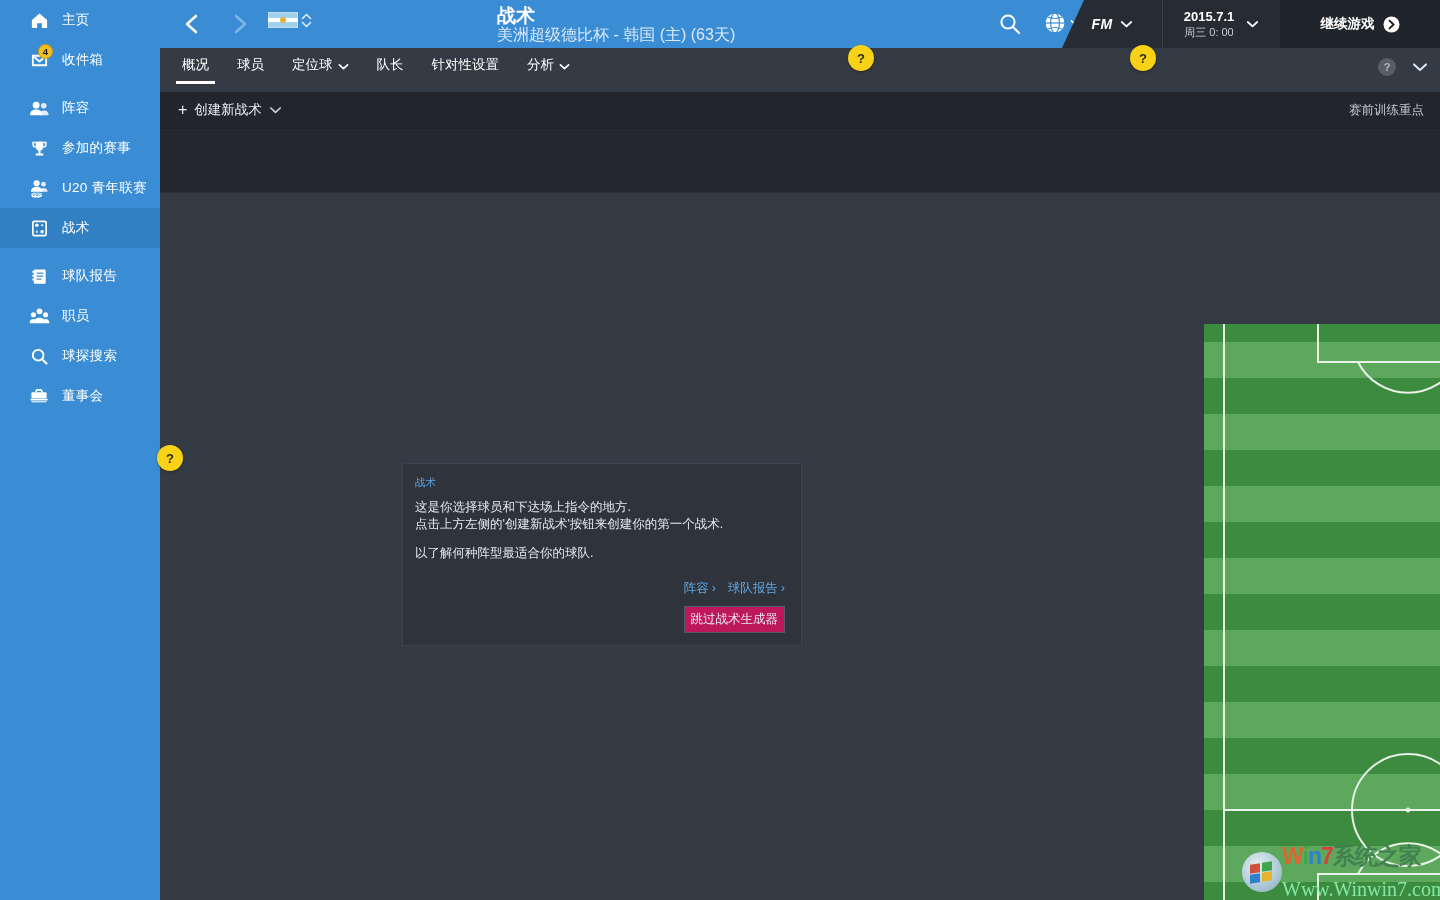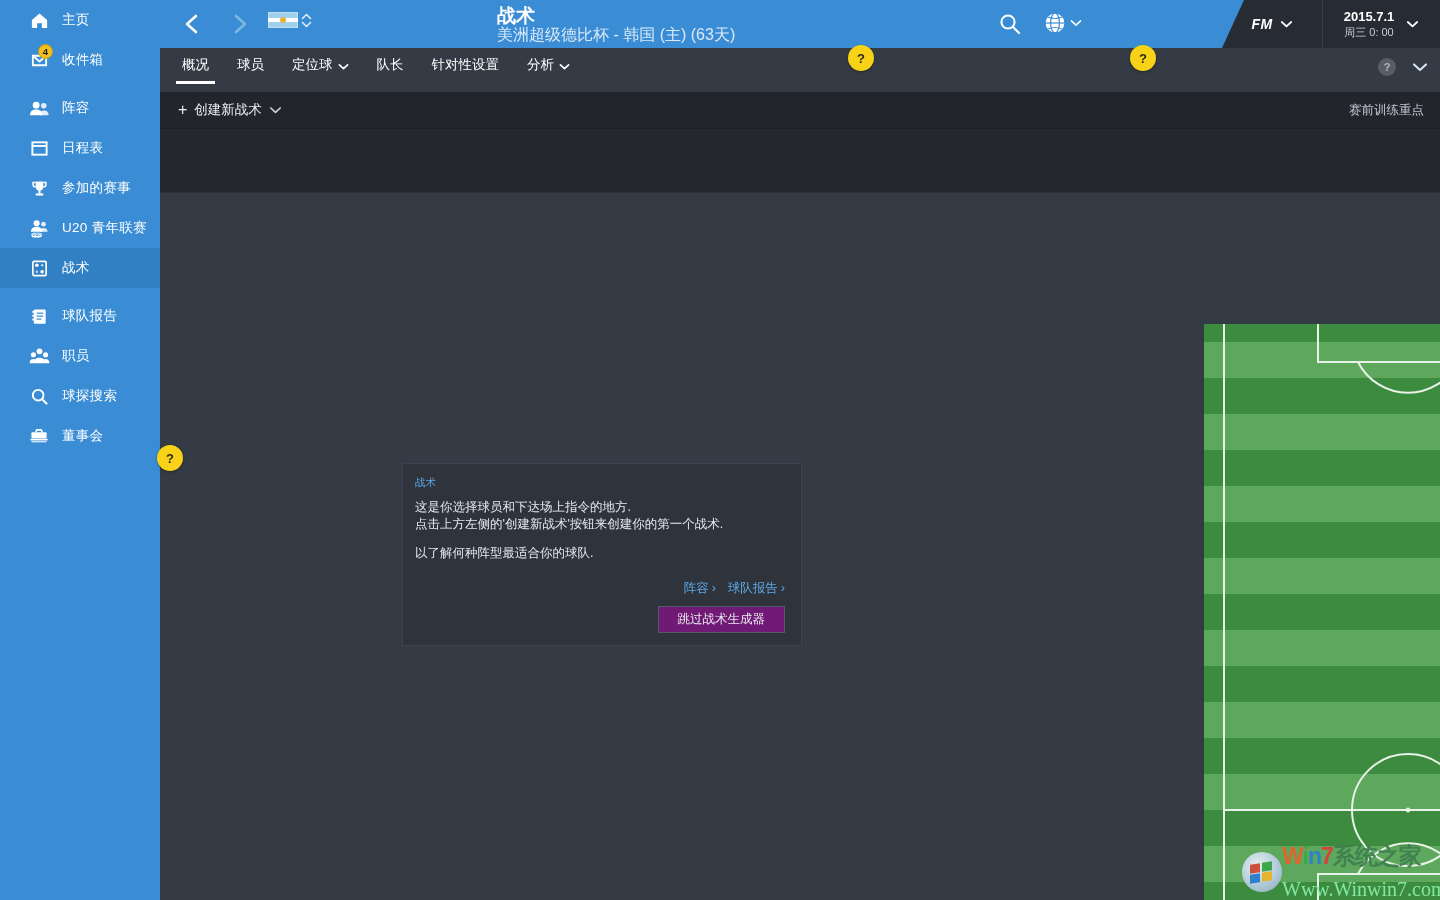--- a/index.html
+++ b/index.html
@@ -211,25 +211,25 @@
   #dlg-links {
     display: flex; justify-content: flex-end; align-items: center;
     gap: 12px; margin-top: 18px;
   }
   .dlg-link {
     color: #5fa8e4; font-size: 12.5px; cursor: pointer;
     display: flex; align-items: center; gap: 3px;
   }
   #dlg-btn-row { display: flex; justify-content: flex-end; margin-top: 9px; }
   #skip-btn {
-    background: #701a75;
+    background: #be185d;
     border: 1px solid #525b6b;
     color: #e8ebf0;
     font-size: 12.5px;
-    padding: 4px 19px;
+    padding: 4px 6px;
     cursor: pointer;
     font-family: inherit;
     margin-left: 31px;
   }
 
   
   #pitch-panel {
     position: absolute; left: 1044px; top: 195px;
     width: 396px; height: 665px;
     overflow: hidden;
@@ -305,29 +305,20 @@
         <div class="side-item">
           <div class="side-ico">
             <svg width="21" height="19" viewBox="0 0 22 20">
               <circle cx="7.5" cy="6.5" r="3.6" fill="#ffffff"></circle>
               <path d="M1 17 C1 12.6 4 11 7.5 11 C11 11 14 12.6 14 17 Z" fill="#ffffff"></path>
               <circle cx="15.5" cy="7" r="2.9" fill="#ffffff" opacity=".85"></circle>
               <path d="M11.5 17 C11.5 13.4 13.4 12 15.8 12 C18.3 12 20.5 13.4 20.5 17 Z" fill="#ffffff" opacity=".85"></path>
             </svg>
           </div>
           <div class="side-label">阵容</div>
-        </div>
-        <div class="side-item">
-          <div class="side-ico">
-            <svg width="19" height="19" viewBox="0 0 20 20">
-              <rect x="2.5" y="3.5" width="15" height="13" fill="none" stroke="#ffffff" stroke-width="2"></rect>
-              <line x1="2.5" y1="7.3" x2="17.5" y2="7.3" stroke="#ffffff" stroke-width="2"></line>
-            </svg>
-          </div>
-          <div class="side-label">日程表</div>
         </div>
         <div class="side-item">
           <div class="side-ico">
             <svg width="19" height="19" viewBox="0 0 20 20">
               <path d="M6 2.5 H14 V8 C14 10.8 12.2 12.5 10 12.5 C7.8 12.5 6 10.8 6 8 Z" fill="#ffffff"></path>
               <path d="M6 3.6 H3.2 V5.4 C3.2 7.4 4.6 8.4 6 8.4" fill="none" stroke="#ffffff" stroke-width="1.5"></path>
               <path d="M14 3.6 H16.8 V5.4 C16.8 7.4 15.4 8.4 14 8.4" fill="none" stroke="#ffffff" stroke-width="1.5"></path>
               <rect x="8.9" y="12" width="2.2" height="3.4" fill="#ffffff"></rect>
               <rect x="6" y="15.2" width="8" height="2.2" fill="#ffffff"></rect>
             </svg>
@@ -498,20 +489,27 @@
           </svg>
       </div>
       <div id="date-block">
         <div id="date-lines">
           <div id="date-main">2015.7.1</div>
           <div id="date-sub">周三 0: 00</div>
         </div>
         <svg width="13" height="8" viewBox="0 0 13 8">
             <polyline points="1.8,2 6.5,6.4 11.2,2" fill="none" stroke="#ffffff" stroke-width="1.8" stroke-linecap="round" stroke-linejoin="round"></polyline>
           </svg>
+      </div>
+      <div id="continue-block">
+        <span id="continue-text">继续游戏</span>
+        <svg width="17" height="17" viewBox="0 0 17 17">
+          <circle cx="8.5" cy="8.5" r="8" fill="#ffffff"></circle>
+          <polyline points="6.5,4.6 10.6,8.5 6.5,12.4" fill="none" stroke="#20242b" stroke-width="2" stroke-linecap="round" stroke-linejoin="round"></polyline>
+        </svg>
       </div>
     </div>
 
     <div id="help-small">?</div>
     <div id="header-chev">
       <svg width="16" height="10" viewBox="0 0 16 10">
           <polyline points="2,2.4 8,8 14,2.4" fill="none" stroke="#d8e9f8" stroke-width="2" stroke-linecap="round" stroke-linejoin="round"></polyline>
         </svg>
     </div>
   </div>

